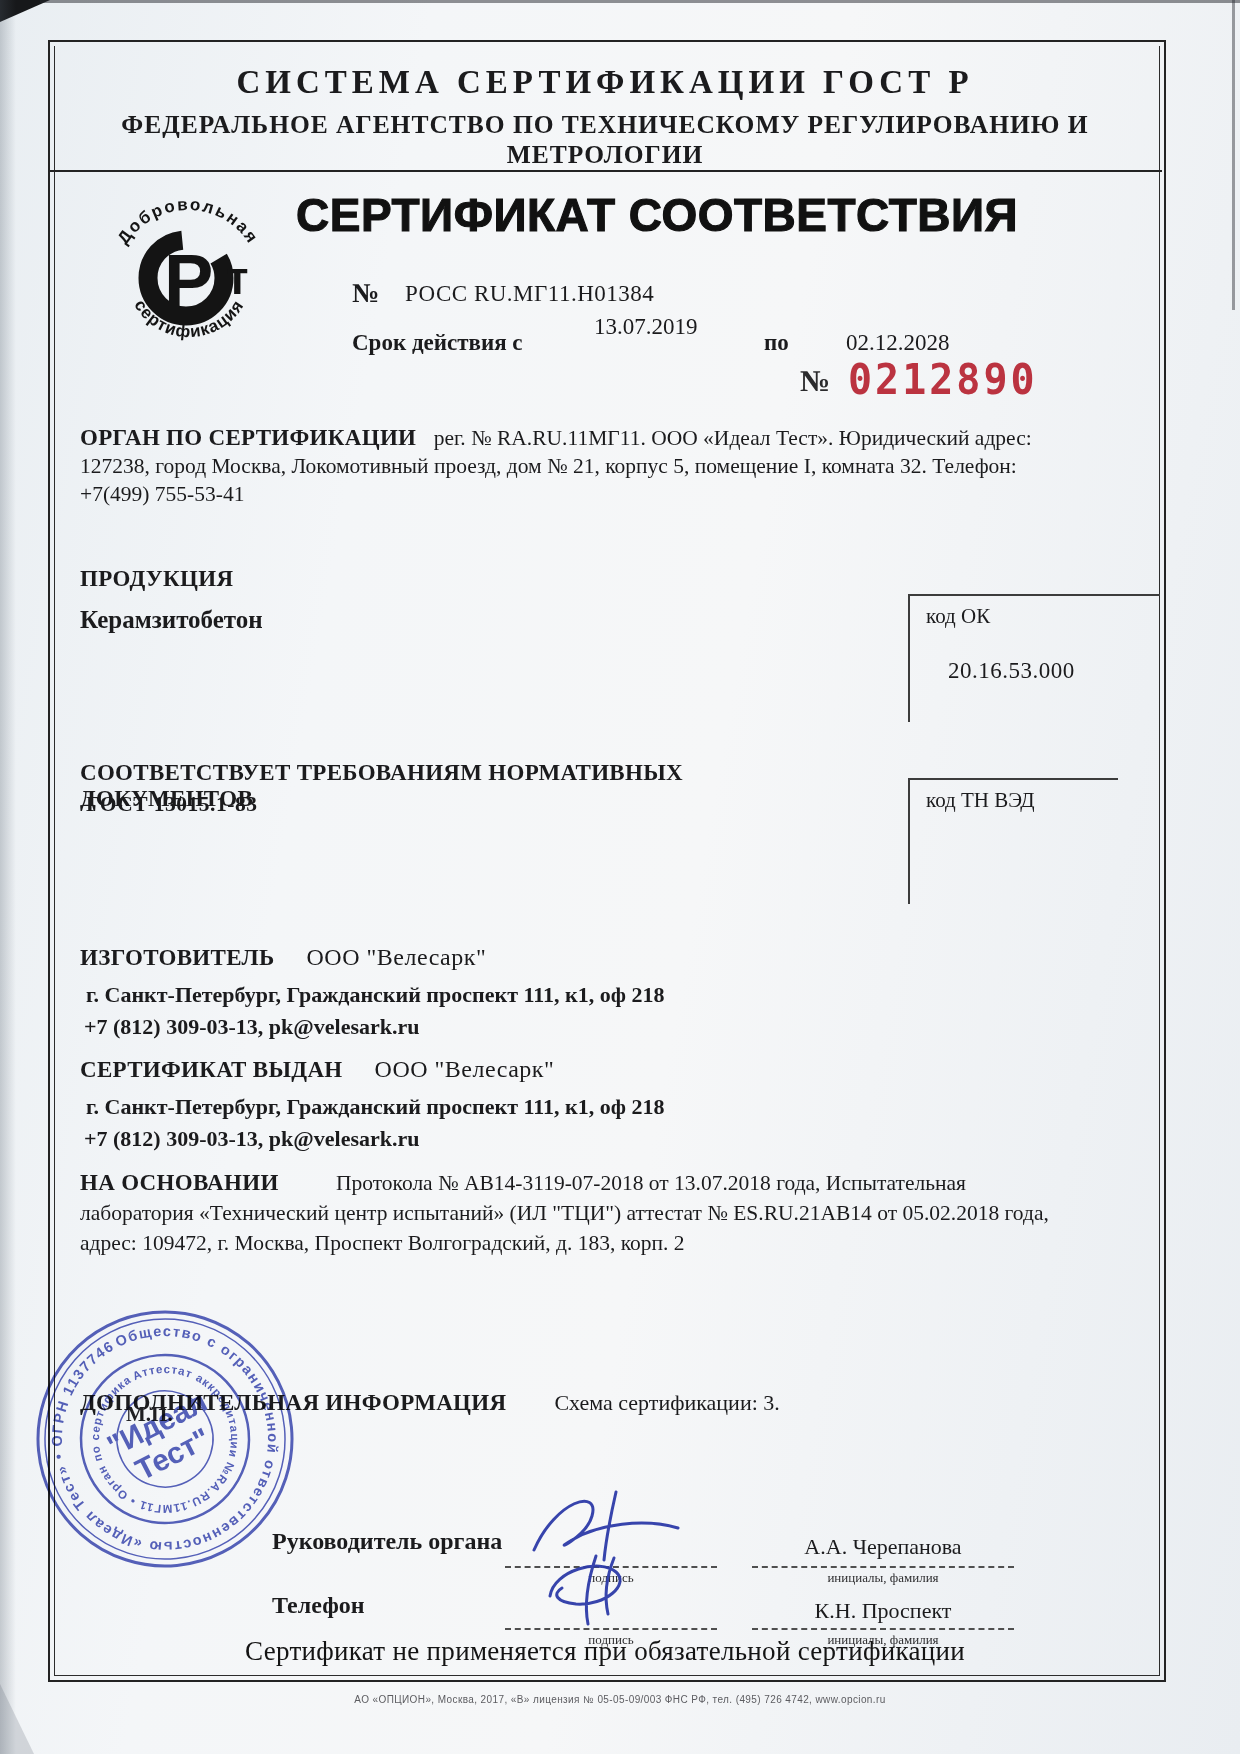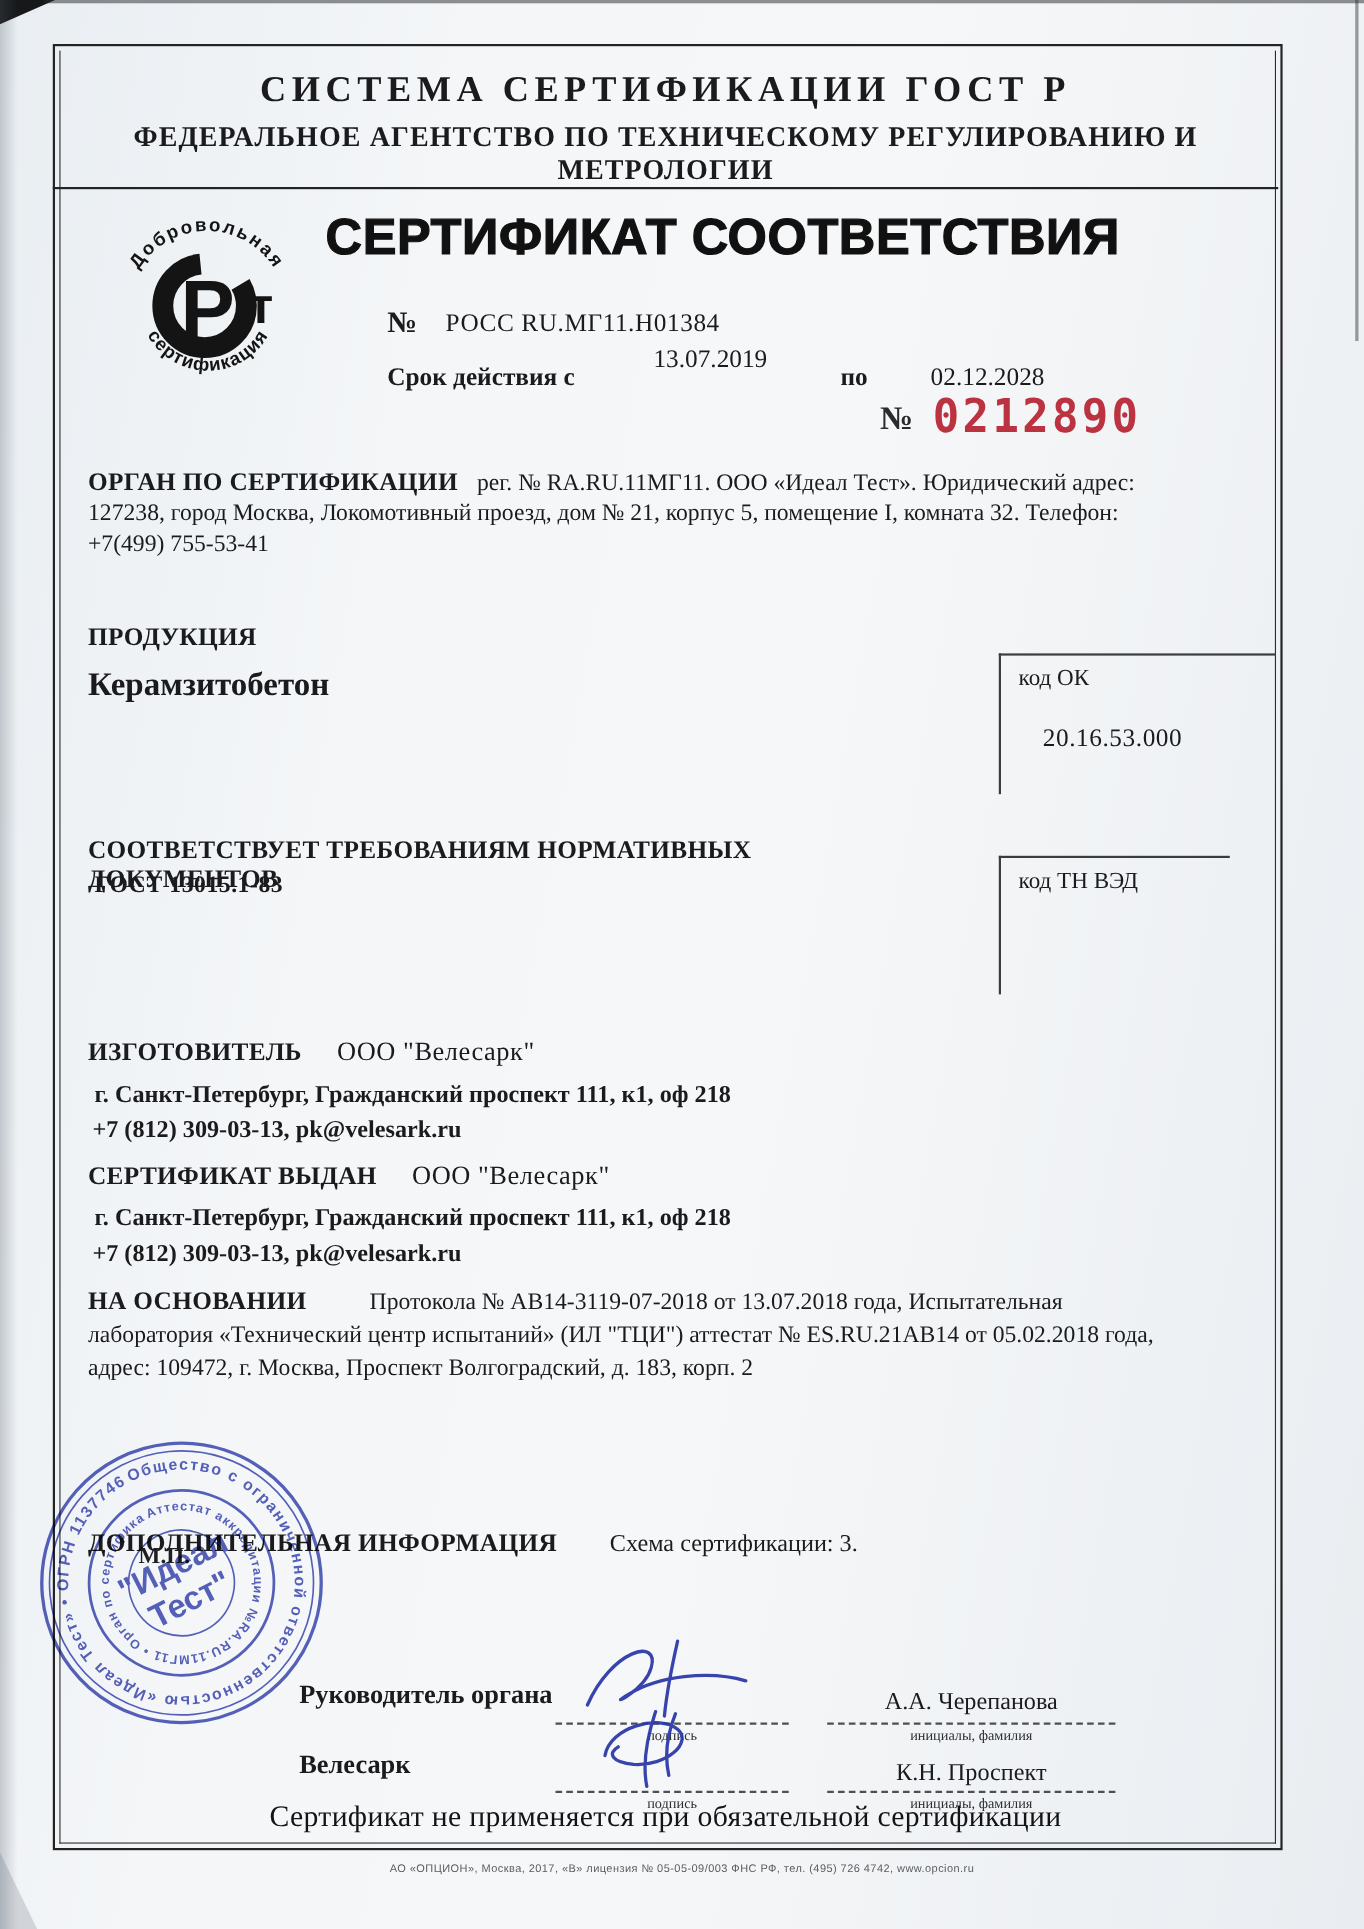--- a/index.html
+++ b/index.html
@@ -26,21 +26,21 @@
   .regnum{left:405px;top:281px;font-size:23px;letter-spacing:.5px;}
   .vlabel{font-weight:700;font-size:23px;}
   .vval{font-size:23px;}
   .blank-no{left:800px;top:364px;font-size:30px;font-weight:700;color:#2b2b2d;}
   .blank-digits{left:848px;top:356px;font-family:"DejaVu Sans Mono","Liberation Mono",monospace;font-weight:700;font-size:40px;color:#bb3340;letter-spacing:3px;transform:scaleY(1.06);}
   .sect-h{font-weight:700;font-size:23px;letter-spacing:.3px;}
   .body-txt{font-size:21.5px;line-height:28px;}
   .org{left:80px;top:424px;width:988px;}
   .org .sect-h{margin-right:12px;}
   .prod-h{left:80px;top:566px;}
-  .prod-name{left:80px;top:606px;font-size:30px;font-weight:700;}
+  .prod-name{left:80px;top:606px;font-size:25px;font-weight:700;}
   .codebox{border-top:2px solid #3c3c3c;border-left:2px solid #3c3c3c;box-sizing:border-box;}
   .box-ok{left:908px;top:594px;width:252px;height:128px;}
   .box-tnved{left:908px;top:778px;width:210px;height:126px;}
   .codebox .clabel{margin:8px 0 0 16px;font-size:21px;}
   .code-ok-val{left:948px;top:658px;font-size:23px;letter-spacing:.5px;}
   .conf-h{left:80px;top:748px;width:760px;margin-top:12px;}
   .gost{left:86px;top:792px;font-size:21.5px;font-weight:700;letter-spacing:.5px;}
   .maker-row{left:80px;top:944px;}
   .maker-row .nm{font-size:24px;font-weight:400;margin-left:28px;letter-spacing:.5px;}
   .addr{font-size:22px;font-weight:700;}
@@ -196,21 +196,21 @@
   <div class="abs role role1">Руководитель органа</div>
   <svg class="abs sig-svg1" width="200" height="84" viewBox="0 0 200 84">
     <path d="M 18,66 C 40,16 84,4 76,32 C 70,54 32,70 56,56 C 82,40 128,34 162,44 M 100,8 C 95,30 90,56 88,76" fill="none" stroke="#2c3aa8" stroke-width="3" stroke-linecap="round" opacity=".95"></path>
   </svg>
   <div class="abs sigline line-s1"></div>
   <div class="abs under u-s1">подпись</div>
   <div class="abs signame nm1">А.А. Черепанова</div>
   <div class="abs sigline line-n1"></div>
   <div class="abs under u-n1">инициалы, фамилия</div>
 
-  <div class="abs role role2">Велесарк</div>
+  <div class="abs role role2">Телефон</div>
   <svg class="abs sig-svg2" width="170" height="80" viewBox="0 0 170 80">
     <path d="M 16,44 C 20,18 66,6 82,20 C 96,32 72,54 42,52 C 22,50 18,42 28,36 M 62,4 C 54,28 50,52 54,72 M 80,6 C 72,26 70,44 74,62" fill="none" stroke="#2c3aa8" stroke-width="3" stroke-linecap="round" opacity=".95"></path>
   </svg>
   <div class="abs sigline line-s2"></div>
   <div class="abs under u-s2">подпись</div>
   <div class="abs signame nm2">К.Н. Проспект</div>
   <div class="abs sigline line-n2"></div>
   <div class="abs under u-n2">инициалы, фамилия</div>
 
   <div class="abs note">Сертификат не применяется при обязательной сертификации</div>

